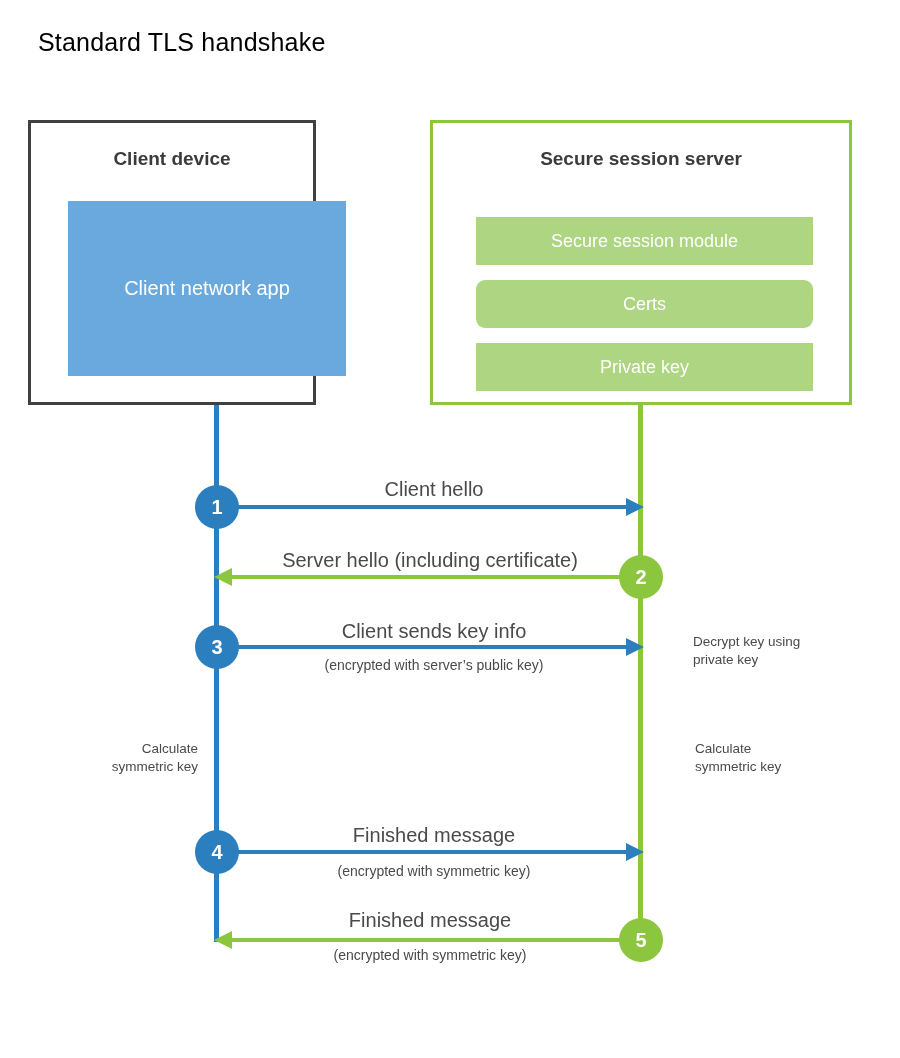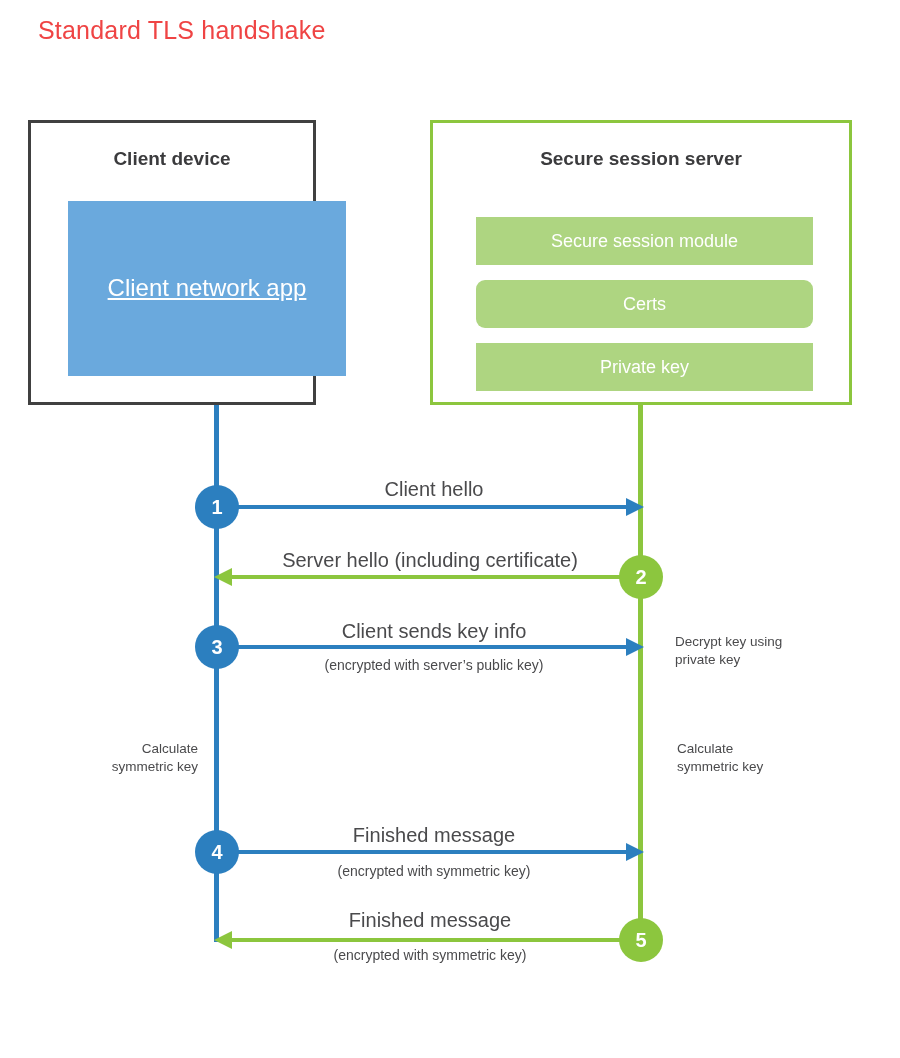--- a/index.html
+++ b/index.html
@@ -16,24 +16,24 @@
     width: 900px;
     height: 1058px;
     background: #ffffff;
     overflow: hidden;
   }
 
   
   #page-title {
     position: absolute;
     left: 38px;
-    top: 16px;
+    top: 28px;
     font-size: 25px;
     font-weight: 300;
-    color: #ef4444;
+    color: #000000;
     letter-spacing: 0.2px;
     white-space: nowrap;
   }
 
   
   .participant-box {
     position: absolute;
     background: #ffffff;
     box-sizing: border-box;
   }
@@ -64,30 +64,29 @@
 
   
   #client-app-block {
     position: absolute;
     left: 37px;
     top: 78px;
     width: 278px;
     height: 175px;
     background: #6aa9dd;
     color: #ffffff;
-    font-size: 24px;
+    font-size: 20px;
     font-weight: 400;
     display: flex;
     align-items: center;
     justify-content: center;
     text-align: center;
     line-height: 1.35;
     padding: 16px 10px;
     box-sizing: border-box;
-    text-decoration: underline;
   }
   .server-block {
     position: absolute;
     left: 43px;
     width: 337px;
     height: 48px;
     background: #aed581;
     color: #ffffff;
     font-size: 18px;
     display: flex;
@@ -161,21 +160,21 @@
     white-space: nowrap;
   }
 
   
   .side-note {
     position: absolute;
     font-size: 13.5px;
     color: #4a4a4c;
     line-height: 1.35;
   }
-  .side-note.right { text-align: left; }
+  .side-note.right { text-align: left; margin-left: 18px; }
   .side-note.left  { text-align: right; }
 </style>
 </head>
 <body>
 
 <div id="canvas">
 
   <div id="page-title">Standard TLS handshake</div>
 
   <div id="client-box" class="participant-box">

